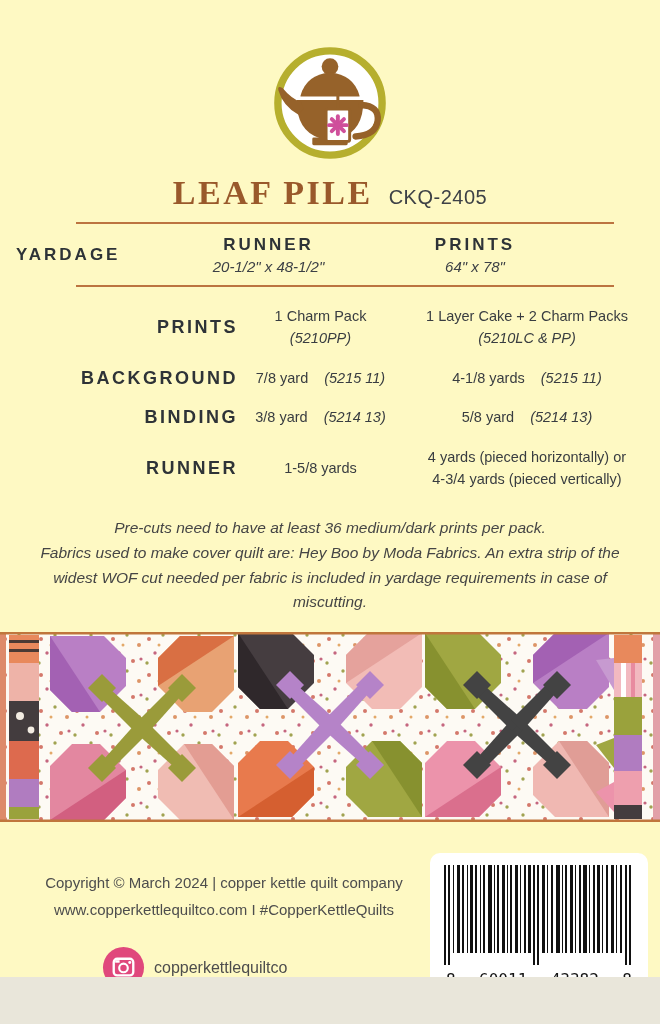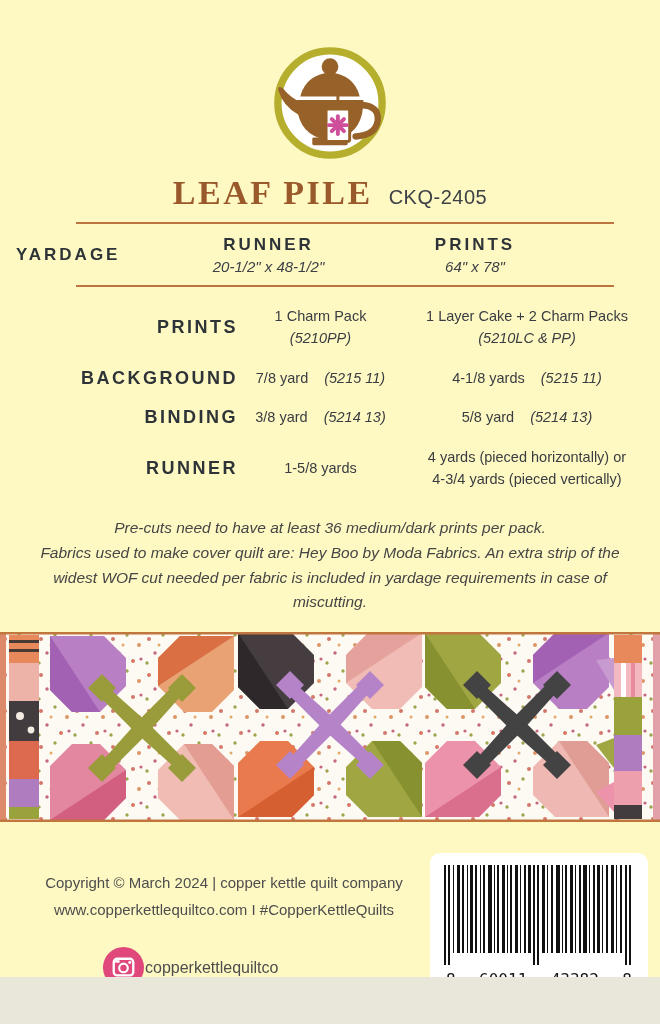--- a/index.html
+++ b/index.html
@@ -32,21 +32,21 @@
   
   .note{position:absolute;top:516px;left:28px;width:604px;text-align:center;
         font-style:italic;font-size:15.5px;color:#454545;line-height:1.6;}
 
   
   .quilt{position:absolute;top:632px;left:0;width:660px;height:190px;display:block;}
 
   
   .copyright{position:absolute;top:870px;left:12px;width:424px;text-align:center;
              font-size:15px;color:#4d4d4d;line-height:1.78;}
-  .insta{position:absolute;top:946px;left:102px;display:flex;align-items:center;}
+  .insta{position:absolute;top:946px;left:102px;display:flex;align-items:center;gap:9px;}
   .insta-icon{width:43px;height:43px;display:block;}
   .insta-text{font-size:16px;color:#4d4d4d;}
 
   .barcode-box{position:absolute;top:853px;left:430px;width:218px;height:155px;background:#ffffff;
                border-radius:10px;box-sizing:border-box;padding:12px 14px 8px 14px;}
   .barcode-bars{width:190px;height:104px;display:block;margin:0 auto;}
   .barcode-digits{display:flex;justify-content:space-between;margin-top:1px;padding:0 2px;
                   font-family:"DejaVu Sans Mono",monospace;font-size:16px;color:#141414;}
 
   

